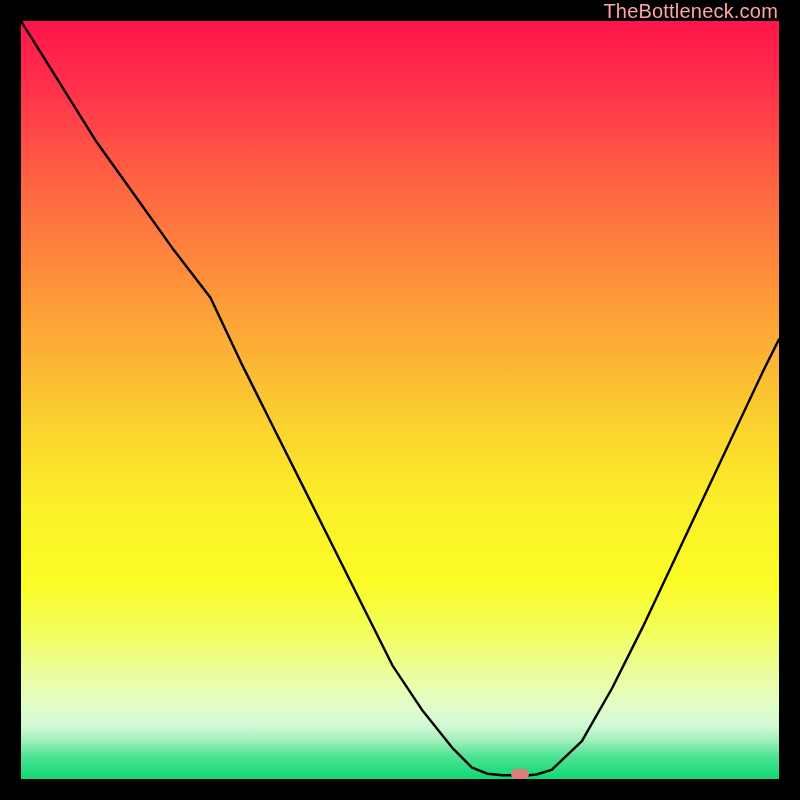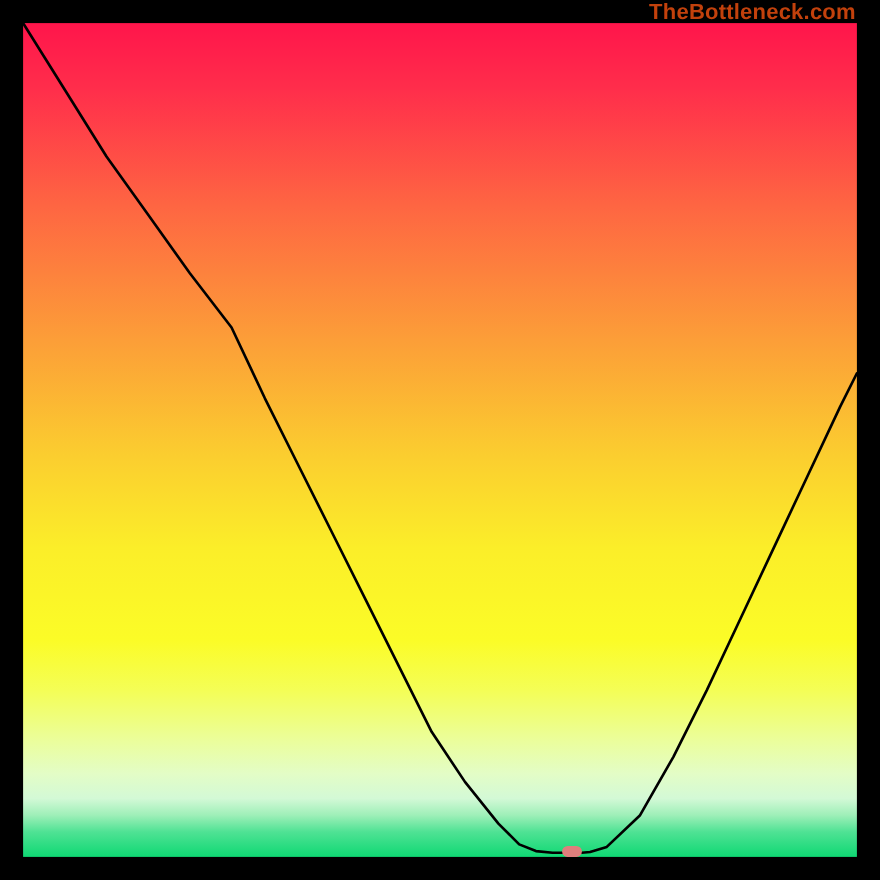--- a/index.html
+++ b/index.html
@@ -36,23 +36,23 @@
     height: 758px;
   }
   .marker {
     position: absolute;
     border-radius: 6px;
   }
   .watermark {
     position: absolute;
     top: 0;
     right: 22px;
-    color: #c2410c;
+    color: #fca5a5;
     font-size: 20px;
-    font-weight: 700;
+    font-weight: 400;
     letter-spacing: 0.2px;
   }
 </style>
 </head>
 <body>
 
 <div class="frame">
 
   <div class="watermark">TheBottleneck.com</div>
 

